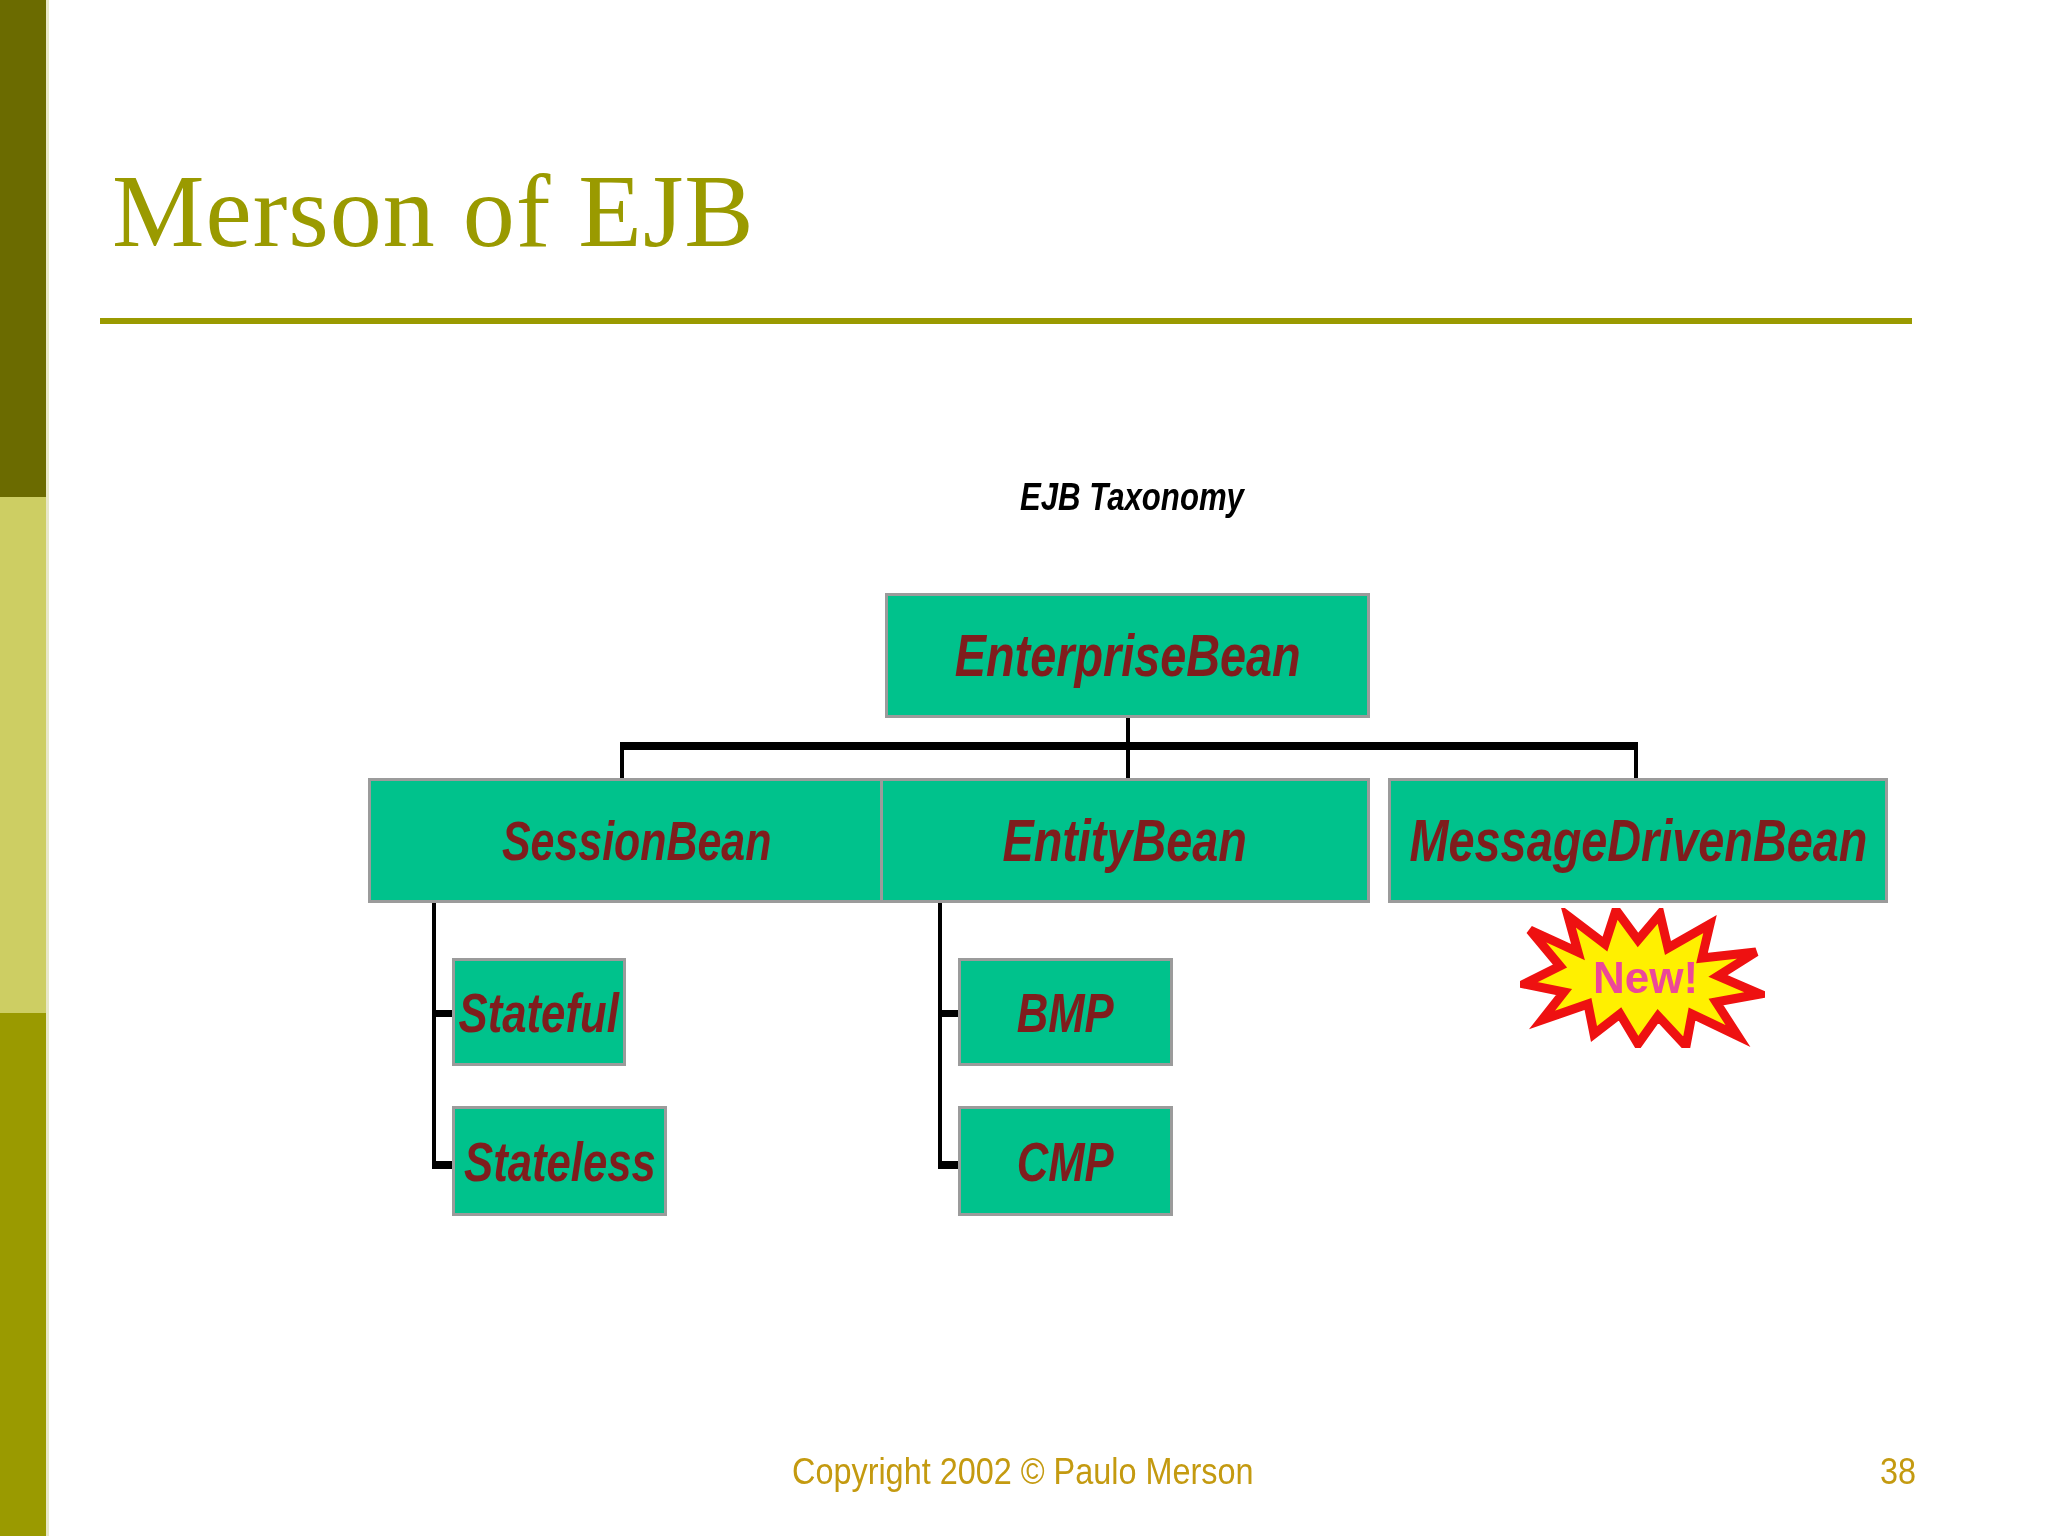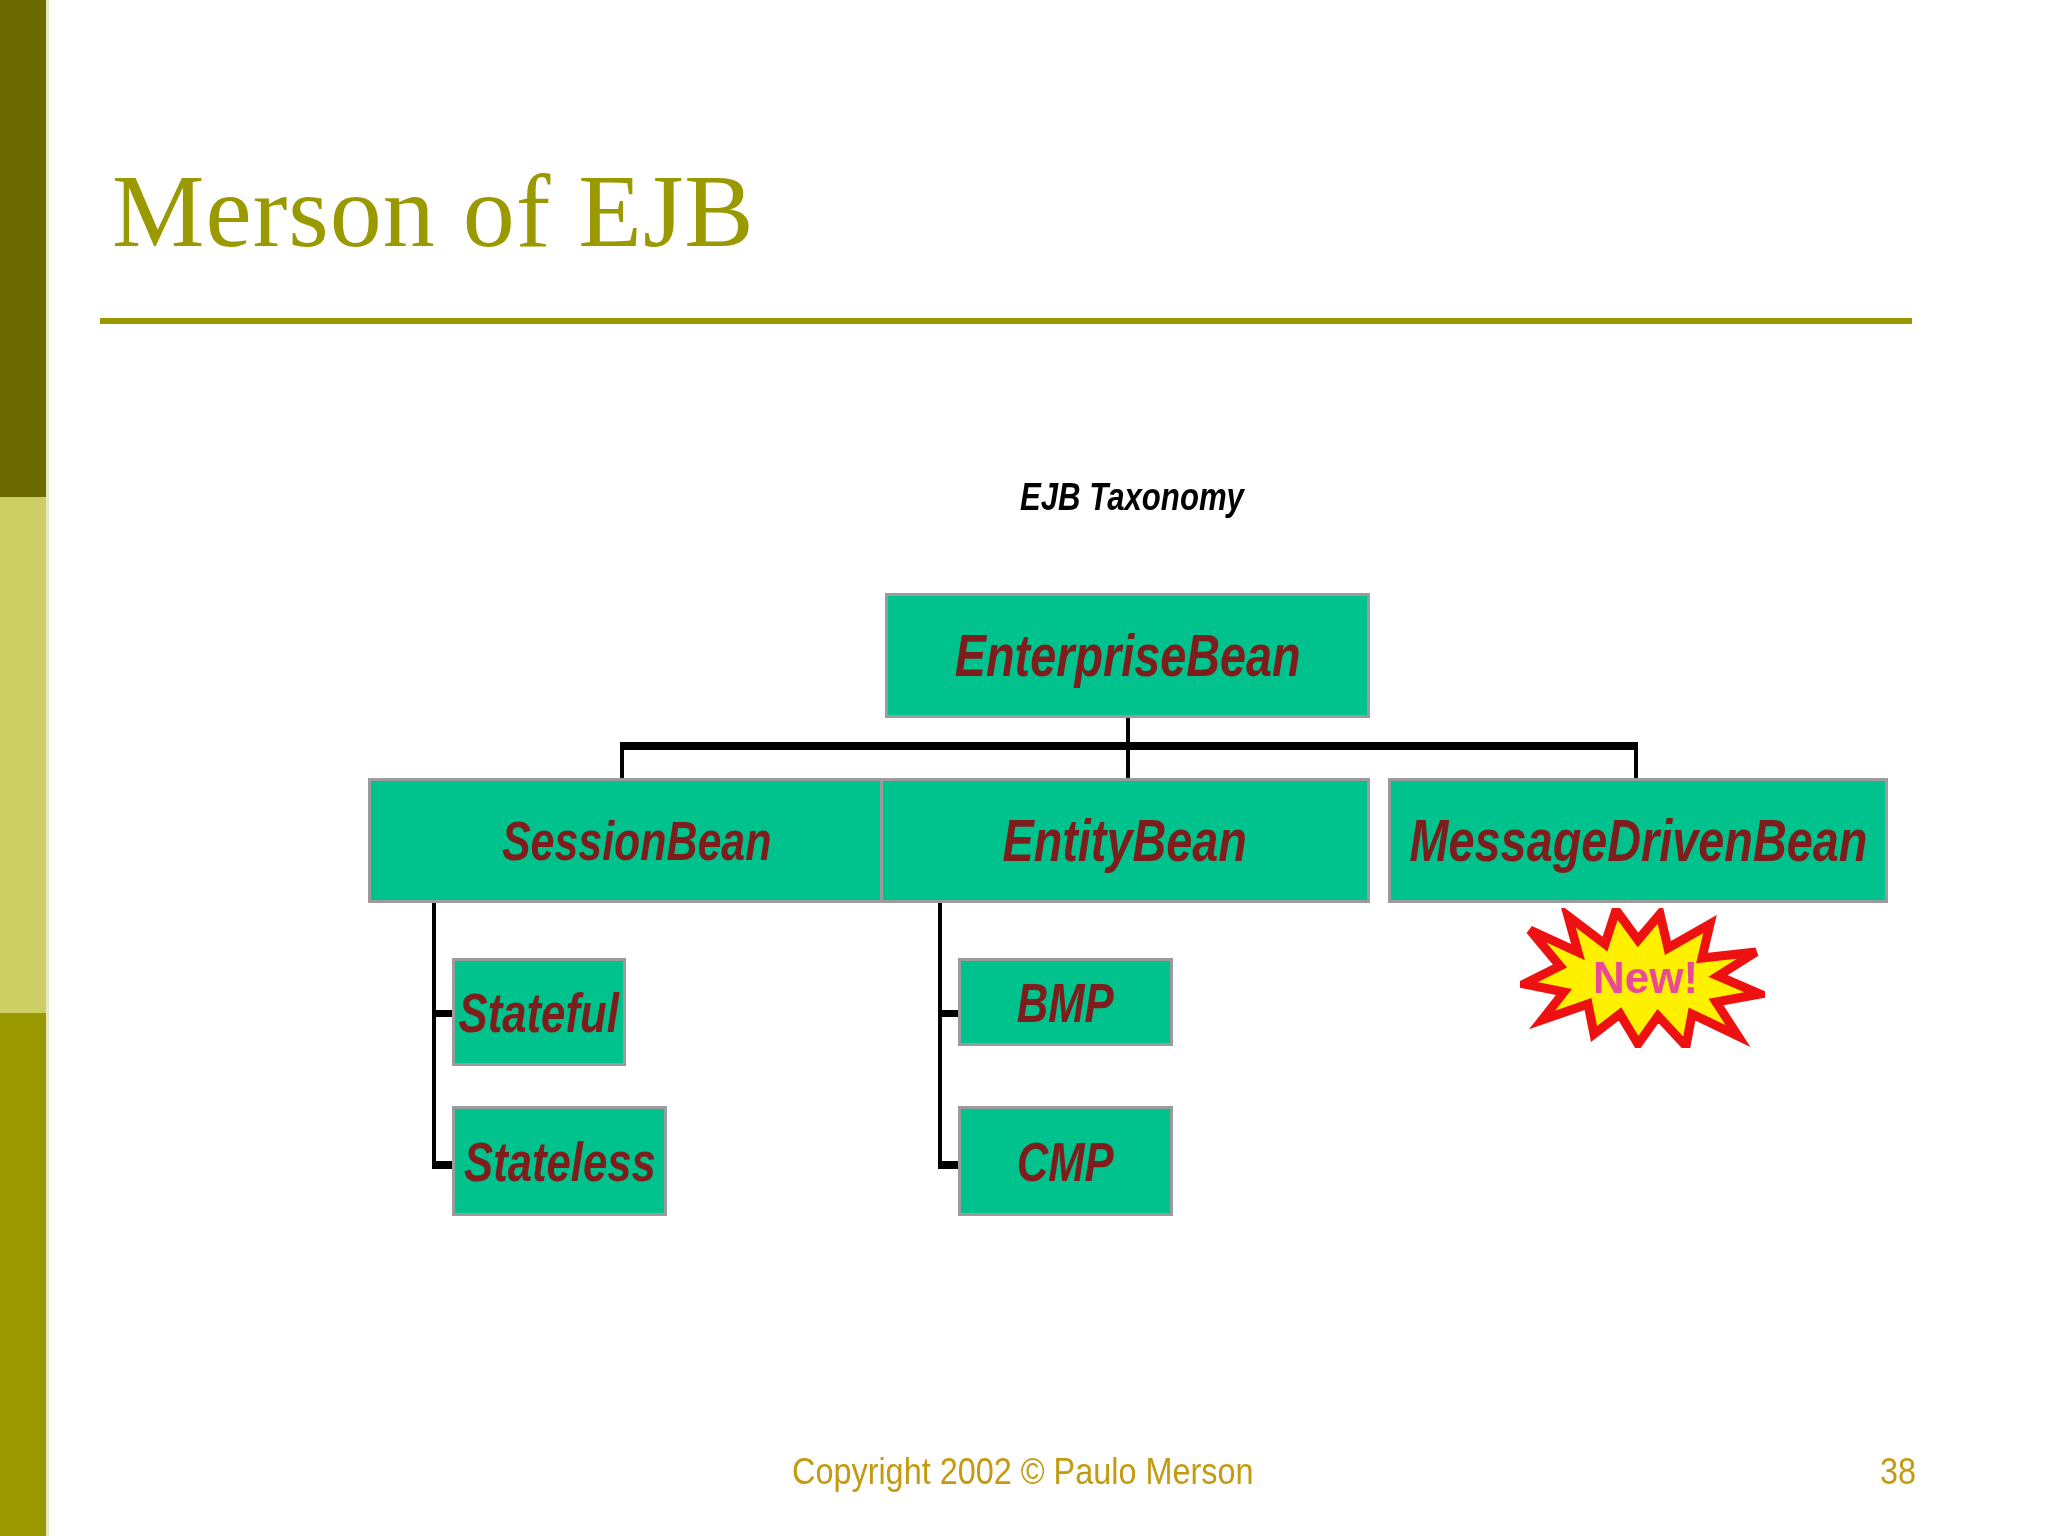--- a/index.html
+++ b/index.html
@@ -99,21 +99,21 @@
     transform: scaleX(0.78);
     transform-origin: center center;
   }
 
   #node-enterprisebean { left: 885px; top: 565px;  width: 485px; height: 125px; font-size: 60px; }
   #node-sessionbean    { left: 368px; top: 750px;  width: 538px; height: 125px; font-size: 55px; }
   #node-entitybean     { left: 880px; top: 750px;  width: 490px; height: 125px; font-size: 60px; }
   #node-messagedriven  { left: 1388px; top: 750px; width: 500px; height: 125px; font-size: 60px; }
   #node-stateful       { left: 452px; top: 930px;  width: 174px; height: 108px; font-size: 56px; }
   #node-stateless      { left: 452px; top: 1078px; width: 215px; height: 110px; font-size: 56px; }
-  #node-bmp            { left: 958px; top: 930px;  width: 215px; height: 88px; font-size: 56px; }
+  #node-bmp            { left: 958px; top: 930px;  width: 215px; height: 108px; font-size: 56px; }
   #node-cmp            { left: 958px; top: 1078px; width: 215px; height: 110px; font-size: 56px; }
 
   
   .conn { position: absolute; background: #000000; }
   #conn-root-stem   { left: 1126px; top: 690px; width: 4px;  height: 27px; }
   #conn-root-bus    { left: 620px;  top: 714px; width: 1018px; height: 8px; }
   #conn-drop-left   { left: 620px;  top: 714px; width: 4px;  height: 38px; }
   #conn-drop-mid    { left: 1126px; top: 714px; width: 4px;  height: 38px; }
   #conn-drop-right  { left: 1634px; top: 714px; width: 4px;  height: 38px; }
 

